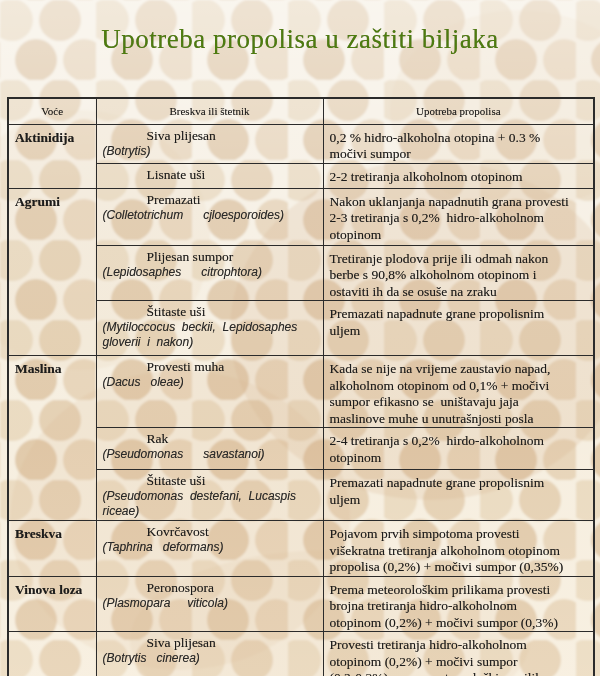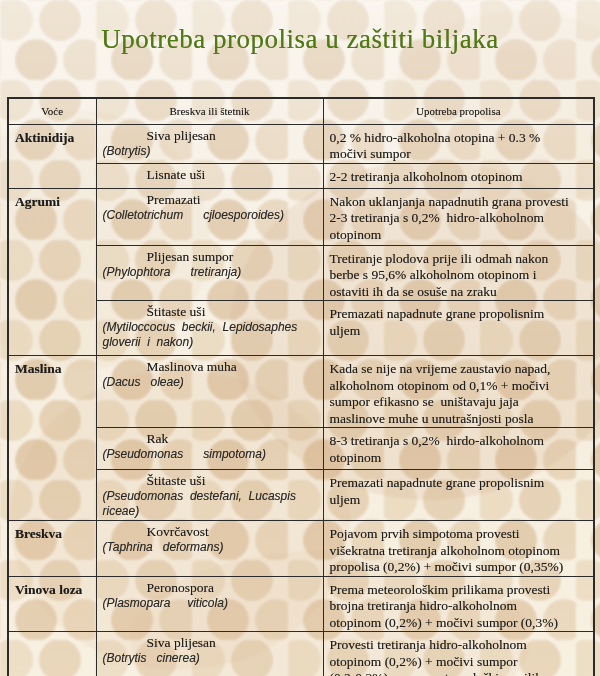--- a/index.html
+++ b/index.html
@@ -153,62 +153,62 @@
         <td>
           <div class="treatment">Nakon uklanjanja napadnutih grana provesti
 2-3 tretiranja s 0,2%  hidro-alkoholnom
 otopinom</div>
         </td>
       </tr>
 
       <tr style="height:53px">
         <td>
           <div class="disease-name">Plijesan sumpor</div>
-          <div class="latin">(Phylophtora      tretiranja)</div>
+          <div class="latin">(Lepidosaphes      citrophtora)</div>
         </td>
         <td>
           <div class="treatment">Tretiranje plodova prije ili odmah nakon
-berbe s 95,6% alkoholnom otopinom i
+berbe s 90,8% alkoholnom otopinom i
 ostaviti ih da se osuše na zraku</div>
         </td>
       </tr>
 
       <tr style="height:55px">
         <td>
           <div class="disease-name">Štitaste uši</div>
           <div class="latin">(Mytiloccocus  beckii,  Lepidosaphes
 gloverii  i  nakon)</div>
         </td>
         <td>
           <div class="treatment">Premazati napadnute grane propolisnim
 uljem</div>
         </td>
       </tr>
 
       <tr style="height:65px">
         <td class="fruit" rowspan="3">Maslina</td>
         <td>
-          <div class="disease-name">Maslinova muha</div>
+          <div class="disease-name">Provesti muha</div>
           <div class="latin">(Dacus   oleae)</div>
         </td>
         <td>
           <div class="treatment">Kada se nije na vrijeme zaustavio napad,
 alkoholnom otopinom od 0,1% + močivi
 sumpor efikasno se  uništavaju jaja
 maslinove muhe u unutrašnjosti posla</div>
         </td>
       </tr>
 
       <tr style="height:42px">
         <td>
           <div class="disease-name">Rak</div>
-          <div class="latin">(Pseudomonas      simpotoma)</div>
-        </td>
-        <td>
-          <div class="treatment">8-3 tretiranja s 0,2%  hirdo-alkoholnom
+          <div class="latin">(Pseudomonas      savastanoi)</div>
+        </td>
+        <td>
+          <div class="treatment">2-4 tretiranja s 0,2%  hirdo-alkoholnom
 otopinom</div>
         </td>
       </tr>
 
       <tr style="height:51px">
         <td>
           <div class="disease-name">Štitaste uši</div>
           <div class="latin">(Pseudomonas  destefani,  Lucaspis
 riceae)</div>
         </td>

